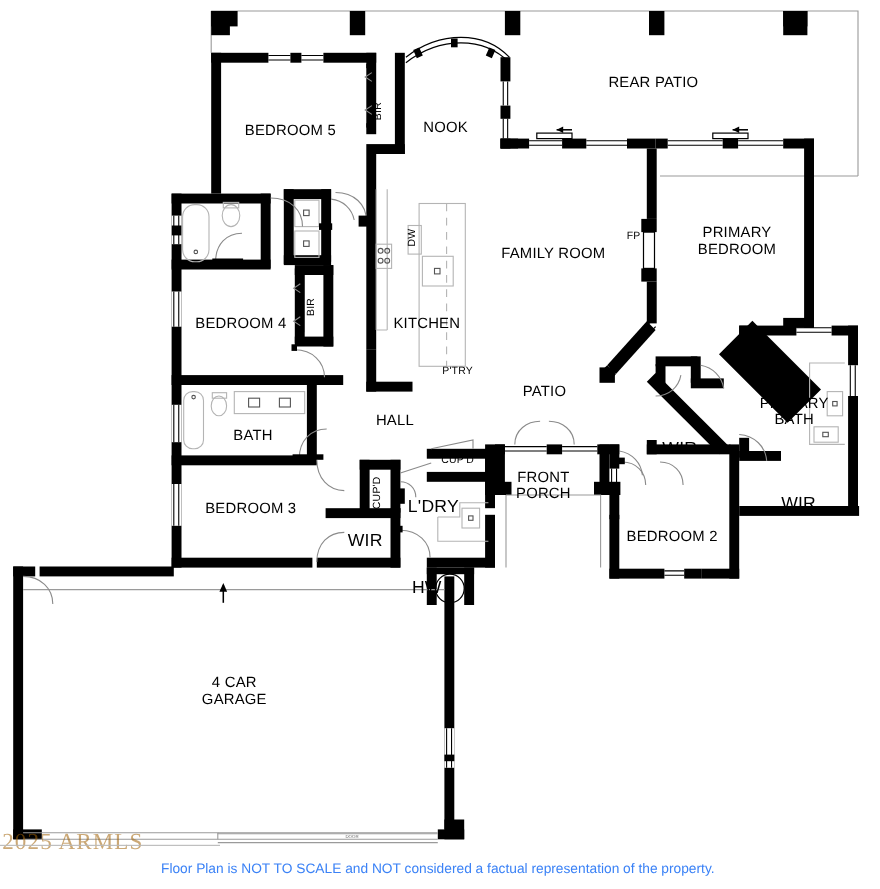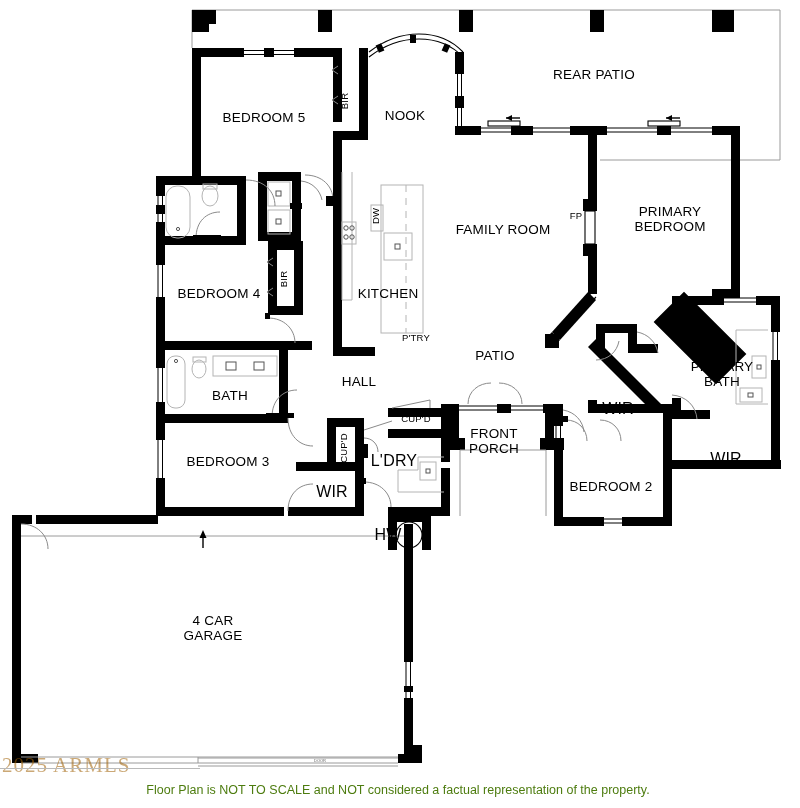--- a/index.html
+++ b/index.html
@@ -54,21 +54,21 @@
   .lbl.micro { font-size: 4px; letter-spacing: 0; color:#666; }
   .lbl.rot   { transform: translate(-50%, -50%) rotate(-90deg); }
 
   #footer-note {
     position: absolute;
     left: 0;
     top: 783px;
     width: 796px;
     text-align: center;
     font-size: 12.5px;
-    color: #4d7c0f;
+    color: #3b82f6;
     font-family: "Liberation Sans", sans-serif;
   }
   #watermark {
     position: absolute;
     left: 2px;
     top: 753px;
     font-size: 21px;
     color: #a16207;
     opacity: 0.55;
     font-family: "Liberation Serif", serif;

